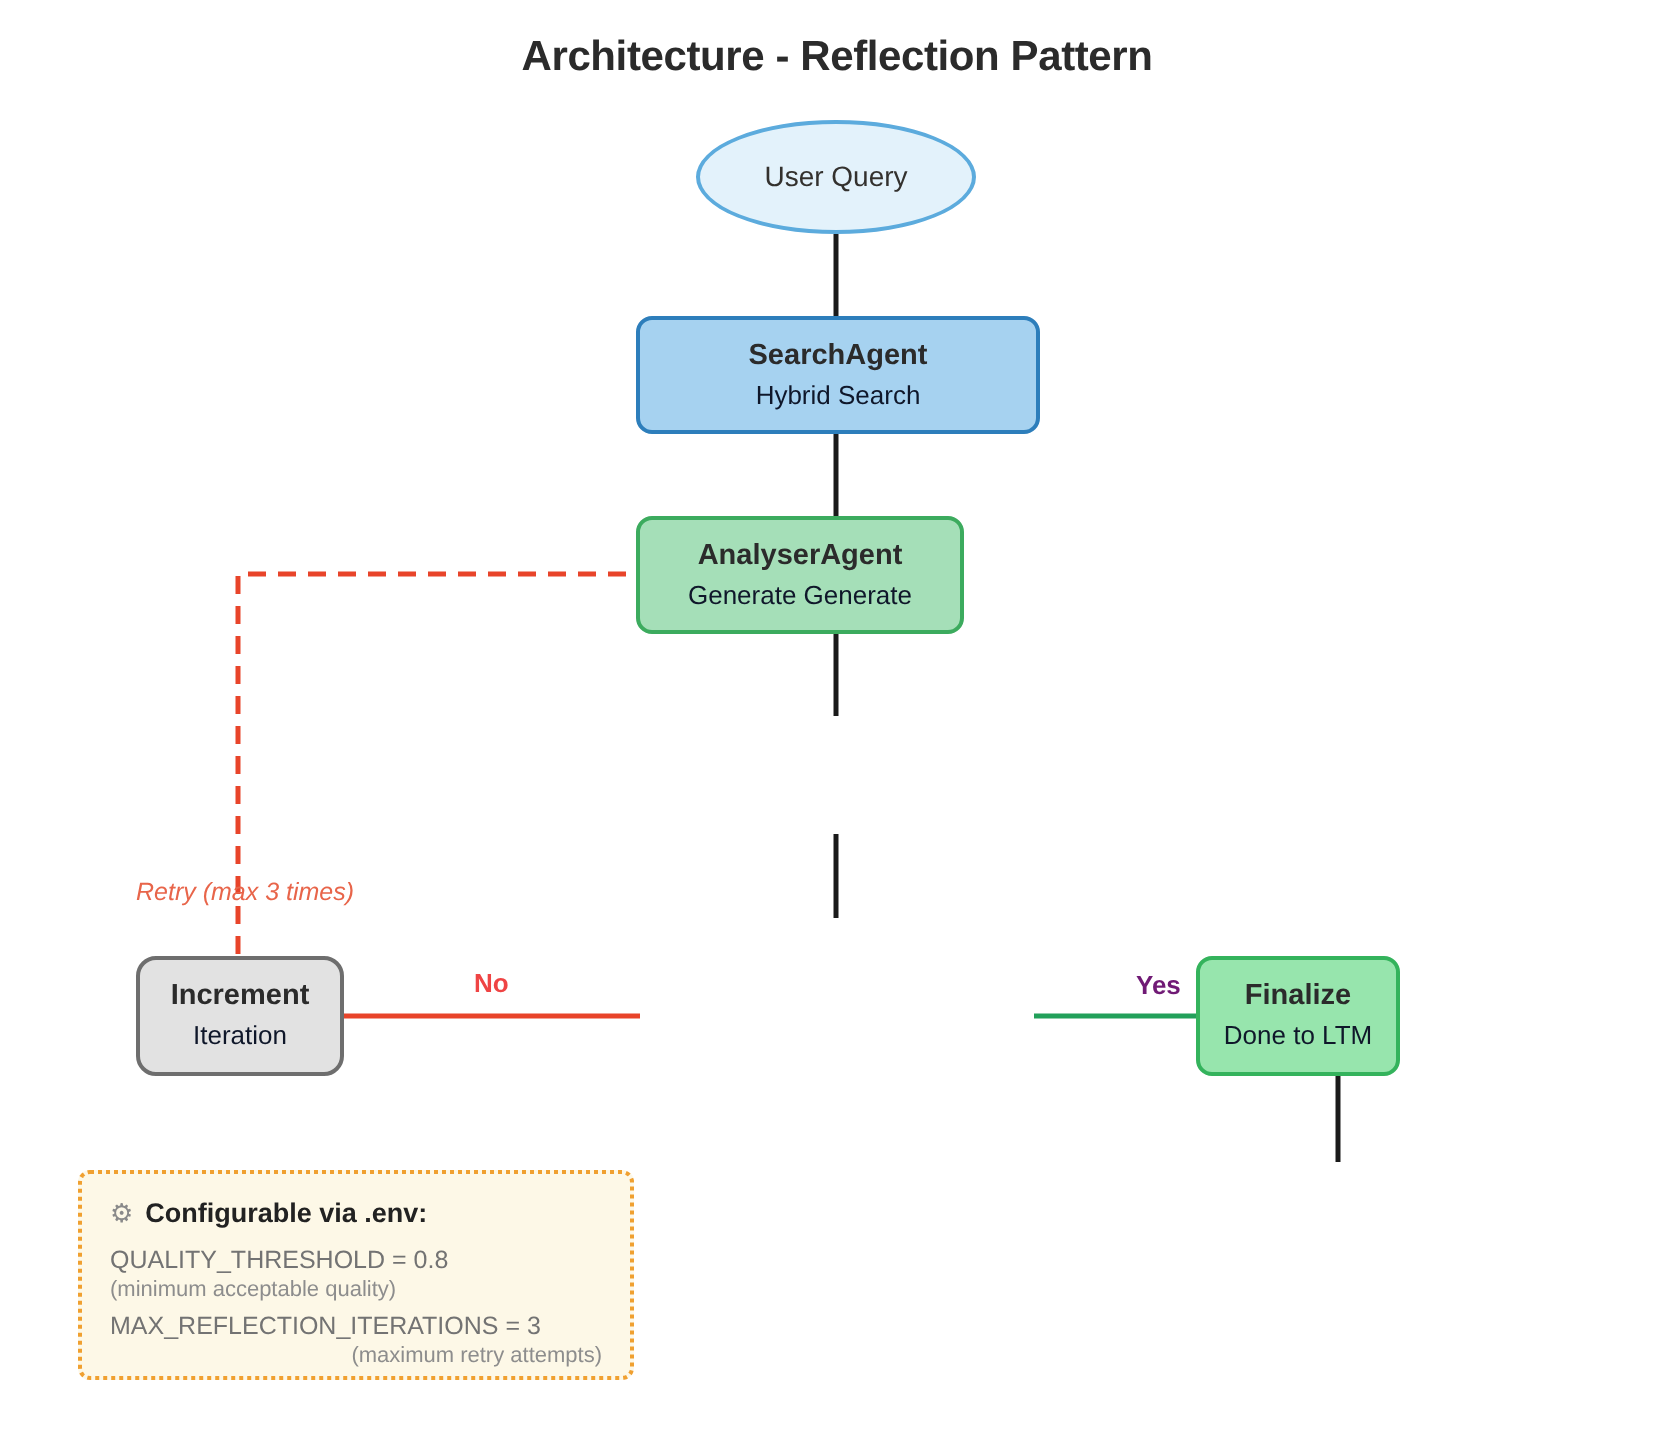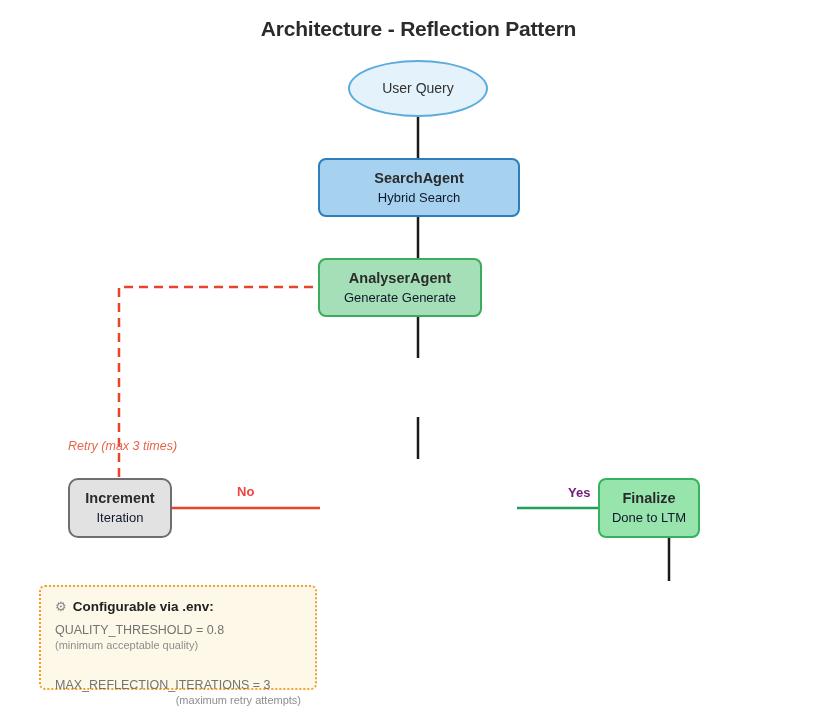--- a/index.html
+++ b/index.html
@@ -94,21 +94,21 @@
     font-size: 13.5px;
     font-weight: bold;
     color: #222222;
     margin-bottom: 9px;
     display: flex;
     align-items: center;
     gap: 6px;
   }
   .legend-title .gear { font-size: 13px; color: #8a8a8a; font-weight: normal; }
   .legend-row { font-size: 12.5px; color: #737373; margin-bottom: 2px; }
-  .legend-sub { font-size: 11px; color: #8d8d8d; margin-bottom: 27px; }
+  .legend-sub { font-size: 11px; color: #8d8d8d; margin-bottom: 5px; }
   .legend-sub.last { margin-bottom: 0; text-align: right; }
 </style>
 </head>
 <body>
 
 <div id="canvas">
 
   <div class="title">Architecture - Reflection Pattern</div>
 
   <svg class="edges" viewBox="0 0 837 716">

